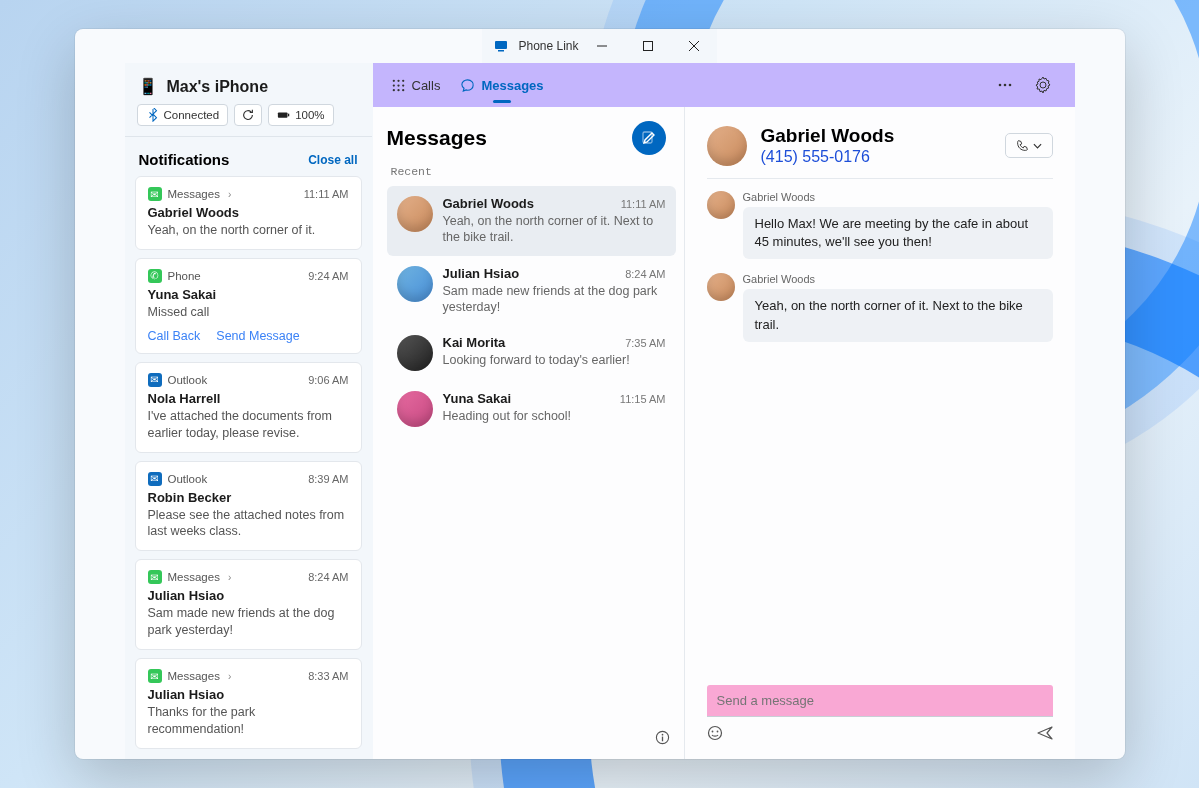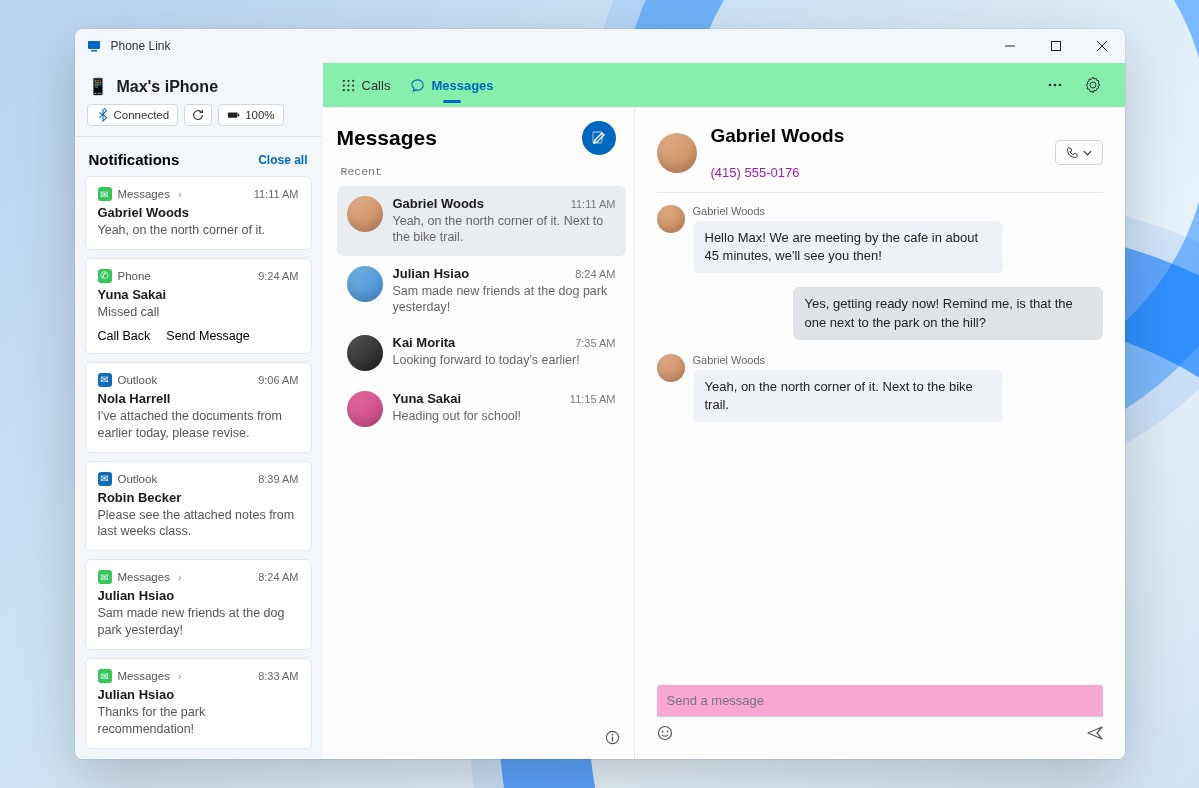--- a/index.html
+++ b/index.html
@@ -27,20 +27,21 @@
     position: relative;
     z-index: 1;
     width: 1050px;
     height: 730px;
     background: #f8fafd;
     border-radius: 8px;
     box-shadow: 0 20px 60px rgba(0,0,0,0.2), 0 0 0 1px rgba(0,0,0,0.05);
     display: flex;
     flex-direction: column;
     overflow: hidden;
+    align-items: center;
   }
 
   
   .titlebar {
     height: 34px;
     display: flex;
     align-items: center;
     padding-left: 12px;
     font-size: 12px;
     color: #333;
@@ -112,37 +113,37 @@
   .notif-card .nc-head { display:flex; align-items:center; justify-content:space-between; margin-bottom:4px; }
   .notif-card .nc-app { display:flex; align-items:center; gap:6px; color:#555; font-size:11.5px; }
   .notif-card .nc-app .app-badge { width:14px; height:14px; border-radius:3px; display:inline-flex; align-items:center; justify-content:center; color:#fff; font-size:10px; }
   .badge-messages { background:#34c759; }
   .badge-phone    { background:#34c759; }
   .badge-outlook  { background:#0f6cbd; }
   .nc-time { font-size: 11px; color:#666; }
   .nc-title { font-weight:600; color:#1b1b1b; margin-bottom:2px; font-size:13px; }
   .nc-body { color:#555; line-height:1.35; }
   .nc-actions { margin-top:8px; display:flex; gap:16px; font-size:12.5px; }
-  .nc-actions span { color:#000000; cursor:pointer; }
+  .nc-actions span { color:#3b82f6; cursor:pointer; }
   .chev { font-size:10px; color:#888; margin-left:2px; }
 
   
   .main {
     flex: 1;
     display: flex;
     flex-direction: column;
     min-width: 0;
   }
   .tabs-row {
     display: flex;
     align-items: center;
     height: 44px;
     padding: 0 18px;
     gap: 20px;
-    background: #86efac;
+    background: #c4b5fd;
   }
   .tab {
     display: inline-flex;
     align-items: center;
     gap: 6px;
     font-size: 13px;
     color: #333;
     height: 100%;
     position: relative;
     cursor: pointer;
@@ -206,21 +207,21 @@
   .chat {
     flex:1;
     display:flex;
     flex-direction:column;
     padding: 18px 22px 14px 22px;
     min-width:0;
   }
   .chat-header { display:flex; align-items:center; gap:14px; padding-bottom:12px; border-bottom:1px solid #e5e9ee; }
   .chat-header .title-block { flex:1; }
   .chat-header h2 { font-size:19px; font-weight:600; }
-  .chat-header .phone { font-size:13px; color:#a21caf; margin-top:18px; }
+  .chat-header .phone { font-size:16px; color:#1d4ed8; margin-top:1px; }
   .call-btn {
     display:flex; align-items:center; gap:4px;
     border:1px solid #d0d7de; border-radius:5px;
     padding:5px 10px; font-size:12px; color:#333; cursor:pointer;
   }
   .call-btn svg{width:13px;height:13px;}
 
   .messages-stream { flex:1; padding-top:12px; display:flex; flex-direction:column; gap:14px; overflow:hidden; }
   .msg-group { display:flex; gap:8px; }
   .msg-group.right { justify-content:flex-end; }
@@ -536,25 +537,20 @@
           </div>
 
           <div class="messages-stream" id="msg-stream">
               <div class="msg-group">
       <div class="msg-avatar"></div>
       <div class="msg-col">
         <div class="msg-sender">Gabriel Woods</div>
         <div class="bubble">Hello Max! We are meeting by the cafe in about 45 minutes, we'll see you then!</div>
       </div>
               </div>
-              <div class="msg-group right">
-      <div class="msg-col">
-        <div class="bubble">Yes, getting ready now! Remind me, is that the one next to the park on the hill?</div>
-      </div>
-              </div>
               <div class="msg-group">
       <div class="msg-avatar"></div>
       <div class="msg-col">
         <div class="msg-sender">Gabriel Woods</div>
         <div class="bubble">Yeah, on the north corner of it. Next to the bike trail.</div>
       </div>
               </div>
             </div>
 
           <div class="composer">

